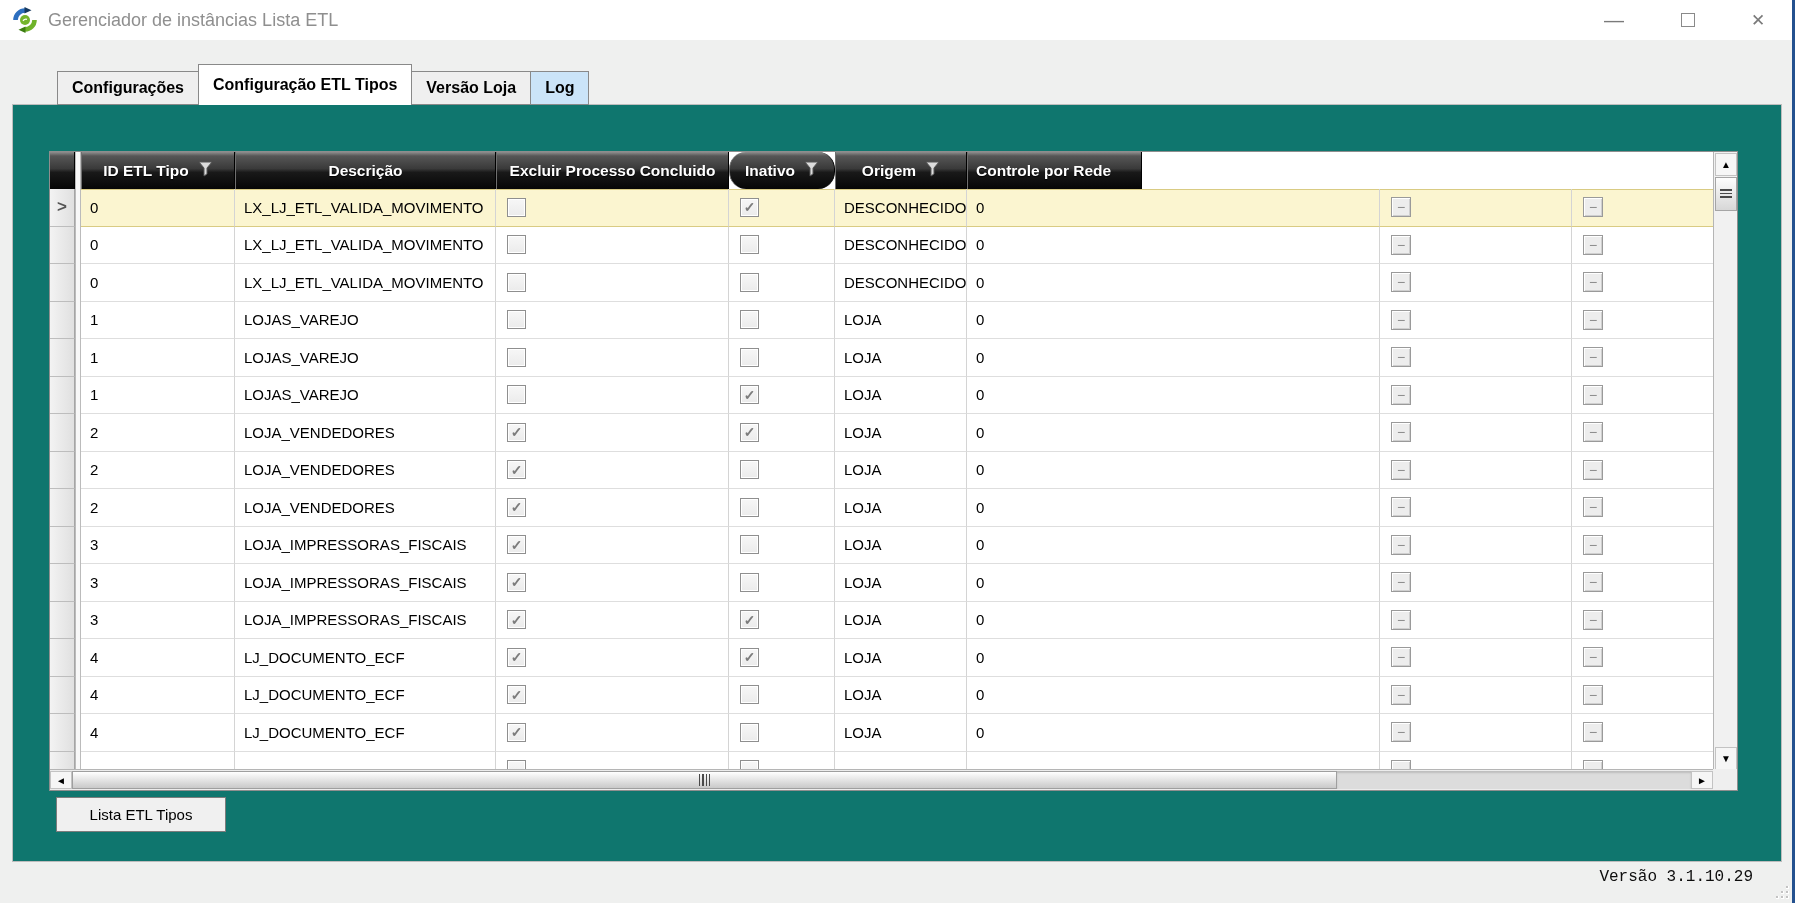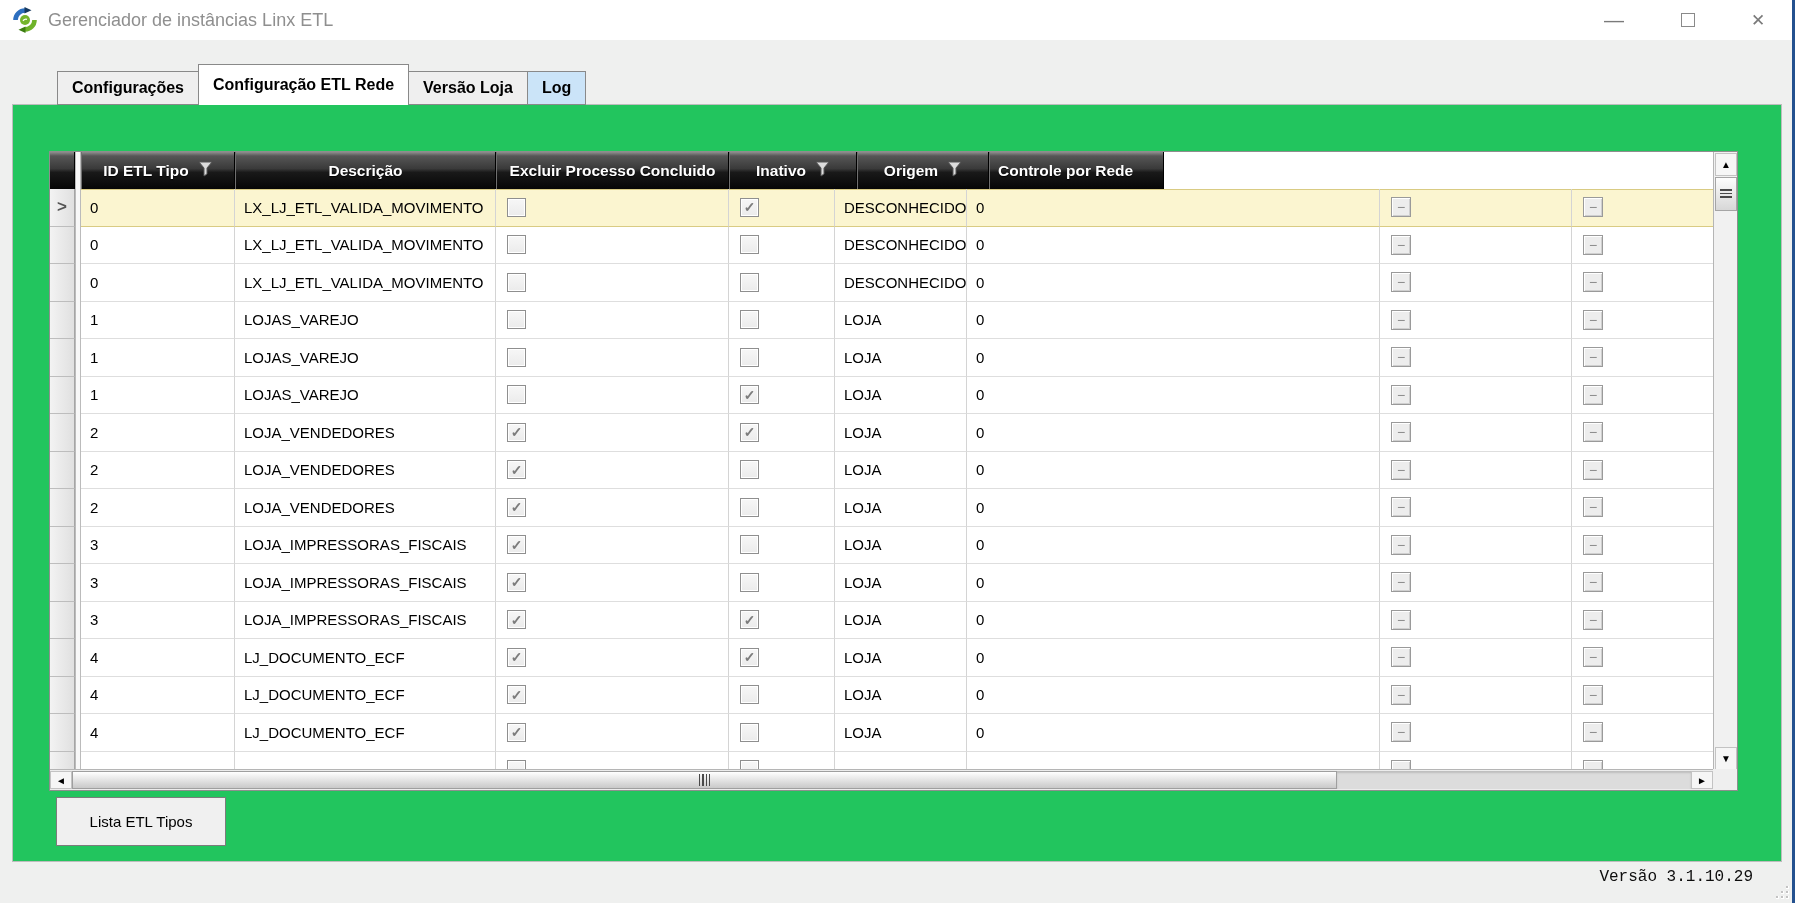--- a/index.html
+++ b/index.html
@@ -25,21 +25,21 @@
   .tab{height:34px;padding:0 14px;display:flex;align-items:center;background:#efefef;
     border:1px solid #898989;border-right-width:0;font-size:16px;font-weight:bold;
     color:#000;white-space:nowrap;}
   .tab:last-child{border-right-width:1px;}
   .tab.active{height:41px;background:#ffffff;border-bottom:none;border-right-width:1px;z-index:6;}
   .tab.active + .tab{border-left-width:0;}
   .tab.highlighted{background:#cbe4f8;}
 
   
   .panel{position:absolute;left:12px;top:104px;width:1770px;height:758px;
-    background:#22c55e;border:1px solid #bdbdbd;}
+    background:#0f766e;border:1px solid #bdbdbd;}
 
   
   .grid{position:absolute;left:36px;top:46px;width:1689px;height:640px;
     border:1px solid #8e8e8e;background:#ffffff;overflow:hidden;}
   .grid-main{position:absolute;left:0;top:0;width:1663px;height:617px;overflow:hidden;}
   .ghead{position:absolute;left:0;top:0;width:1663px;height:37px;display:flex;overflow:hidden;}
   .hcell{height:37px;flex:0 0 auto;display:flex;align-items:center;justify-content:center;
     gap:9px;color:#fff;font-size:15.5px;font-weight:bold;white-space:nowrap;overflow:hidden;
     background:linear-gradient(180deg,#8f8f8f 0px,#565656 4px,#3a3a3a 45%,#191919 55%,#060606 100%);
     border-left:1px solid #6f6f6f;border-right:1px solid #000;text-shadow:0 1px 1px #000;}
@@ -85,57 +85,57 @@
   .htrack-right{position:absolute;left:1287px;top:1px;width:354px;height:18px;background:#dcdcdc;
     box-shadow:inset 0 2px 2px #bdbdbd;}
   .hthumb{position:absolute;left:22px;top:1px;width:1265px;height:18px;
     background:linear-gradient(#ffffff,#c9c9c9);border:1px solid #9f9f9f;
     display:flex;align-items:center;justify-content:center;}
   .hgrip{width:11px;height:12px;
     background:repeating-linear-gradient(to right,#4a4a4a 0 1.5px,transparent 1.5px 3.5px);}
   .scroll-corner{position:absolute;right:0;bottom:0;width:24px;height:21px;background:#efefef;}
 
   
-  .list-btn{position:absolute;left:43px;top:692px;width:170px;height:49px;background:#f0f0f0;
+  .list-btn{position:absolute;left:43px;top:692px;width:170px;height:35px;background:#f0f0f0;
     border:1px solid #7c7c7c;display:flex;align-items:center;justify-content:center;
     font-size:15px;color:#000;}
   .version{position:absolute;right:42px;top:868px;font-size:16px;color:#0d0d0d;font-family:Liberation Mono, monospace;}
   .grip{position:absolute;right:6px;bottom:4px;width:16px;height:16px;}
   .grip i{position:absolute;width:3px;height:3px;background:#c3c3c3;box-shadow:inset -1px -1px 0 #fff;}
 </style>
 </head>
 <body>
 
 <div class="titlebar">
   <span class="app-icon">
     <svg viewBox="0 0 26 26" width="26" height="26">
       <path d="M3.5 13 A 9.5 9.5 0 0 1 13 3.5" stroke="#2d6fc0" stroke-width="4.6" fill="none"></path>
       <path d="M22.5 13 A 9.5 9.5 0 0 1 13 22.5" stroke="#6fb32a" stroke-width="4.6" fill="none"></path>
       <path d="M12.5 0 L19.5 3.2 L12.5 6.4 Z" fill="#16395f"></path>
       <path d="M13.5 19.6 L6.5 22.8 L13.5 26 Z" fill="#3d7d12"></path>
       <circle cx="13" cy="13" r="5" fill="#74b52c"></circle>
       <path d="M11 13.8 q2 -2.4 4 -1.4" stroke="#ffffff" stroke-width="1.4" fill="none"></path>
     </svg>
   </span>
-  <span class="title-text">Gerenciador de instâncias Linx ETL</span>
+  <span class="title-text">Gerenciador de instâncias Lista ETL</span>
   <div class="winbtn min">
     <span>—</span>
   </div>
   <div class="winbtn max">
     <span class="box"></span>
   </div>
   <div class="winbtn close">
     <span>✕</span>
   </div>
 </div>
 <div class="accent-edge"></div>
 
 <div class="tab-bar">
     <div class="tab">Configurações</div>
-    <div class="tab active">Configuração ETL Rede</div>
+    <div class="tab active">Configuração ETL Tipos</div>
     <div class="tab">Versão Loja</div>
     <div class="tab highlighted">Log</div>
   </div>
 
 <div class="panel">
   <div class="grid">
     <div class="grid-main">
       <div class="ghead">
           <div class="corner-cell"></div>
           <div class="strip-col"></div>
@@ -144,21 +144,21 @@
             <span><svg width="15" height="16" viewBox="0 0 15 16">
                 <path d="M1 1 h13 l-5 6 v6 l-3 2 v-8 z" fill="#dcdcdc" stroke="#555" stroke-width="1"></path>
               </svg></span>
           </div>
           <div class="hcell" style="width: 261px;">
             <span>Descrição</span>
           </div>
           <div class="hcell" style="width: 233px;">
             <span>Excluir Processo Concluido</span>
           </div>
-          <div class="hcell" style="width: 128px;">
+          <div class="hcell" style="width: 106px; border-radius: 17px;">
             <span>Inativo</span>
             <span><svg width="15" height="16" viewBox="0 0 15 16">
                 <path d="M1 1 h13 l-5 6 v6 l-3 2 v-8 z" fill="#dcdcdc" stroke="#555" stroke-width="1"></path>
               </svg></span>
           </div>
           <div class="hcell" style="width: 132px;">
             <span>Origem</span>
             <span><svg width="15" height="16" viewBox="0 0 15 16">
                 <path d="M1 1 h13 l-5 6 v6 l-3 2 v-8 z" fill="#dcdcdc" stroke="#555" stroke-width="1"></path>
               </svg></span>

